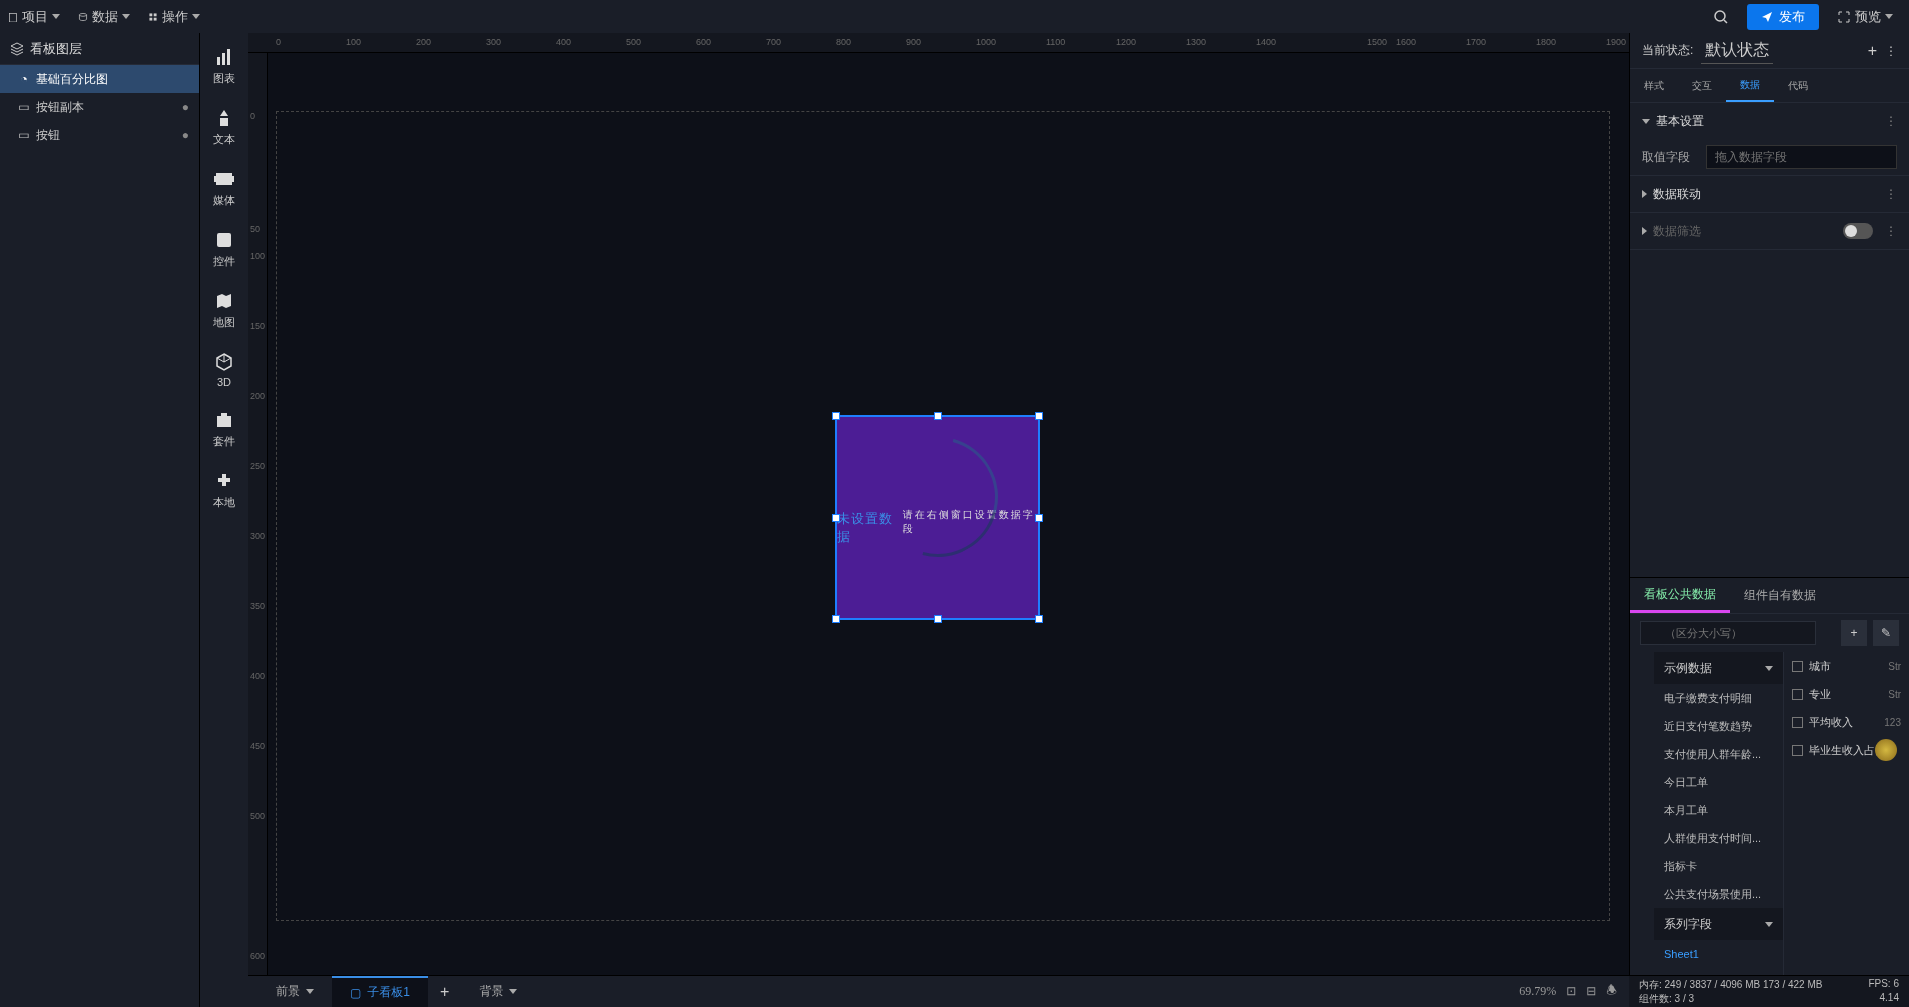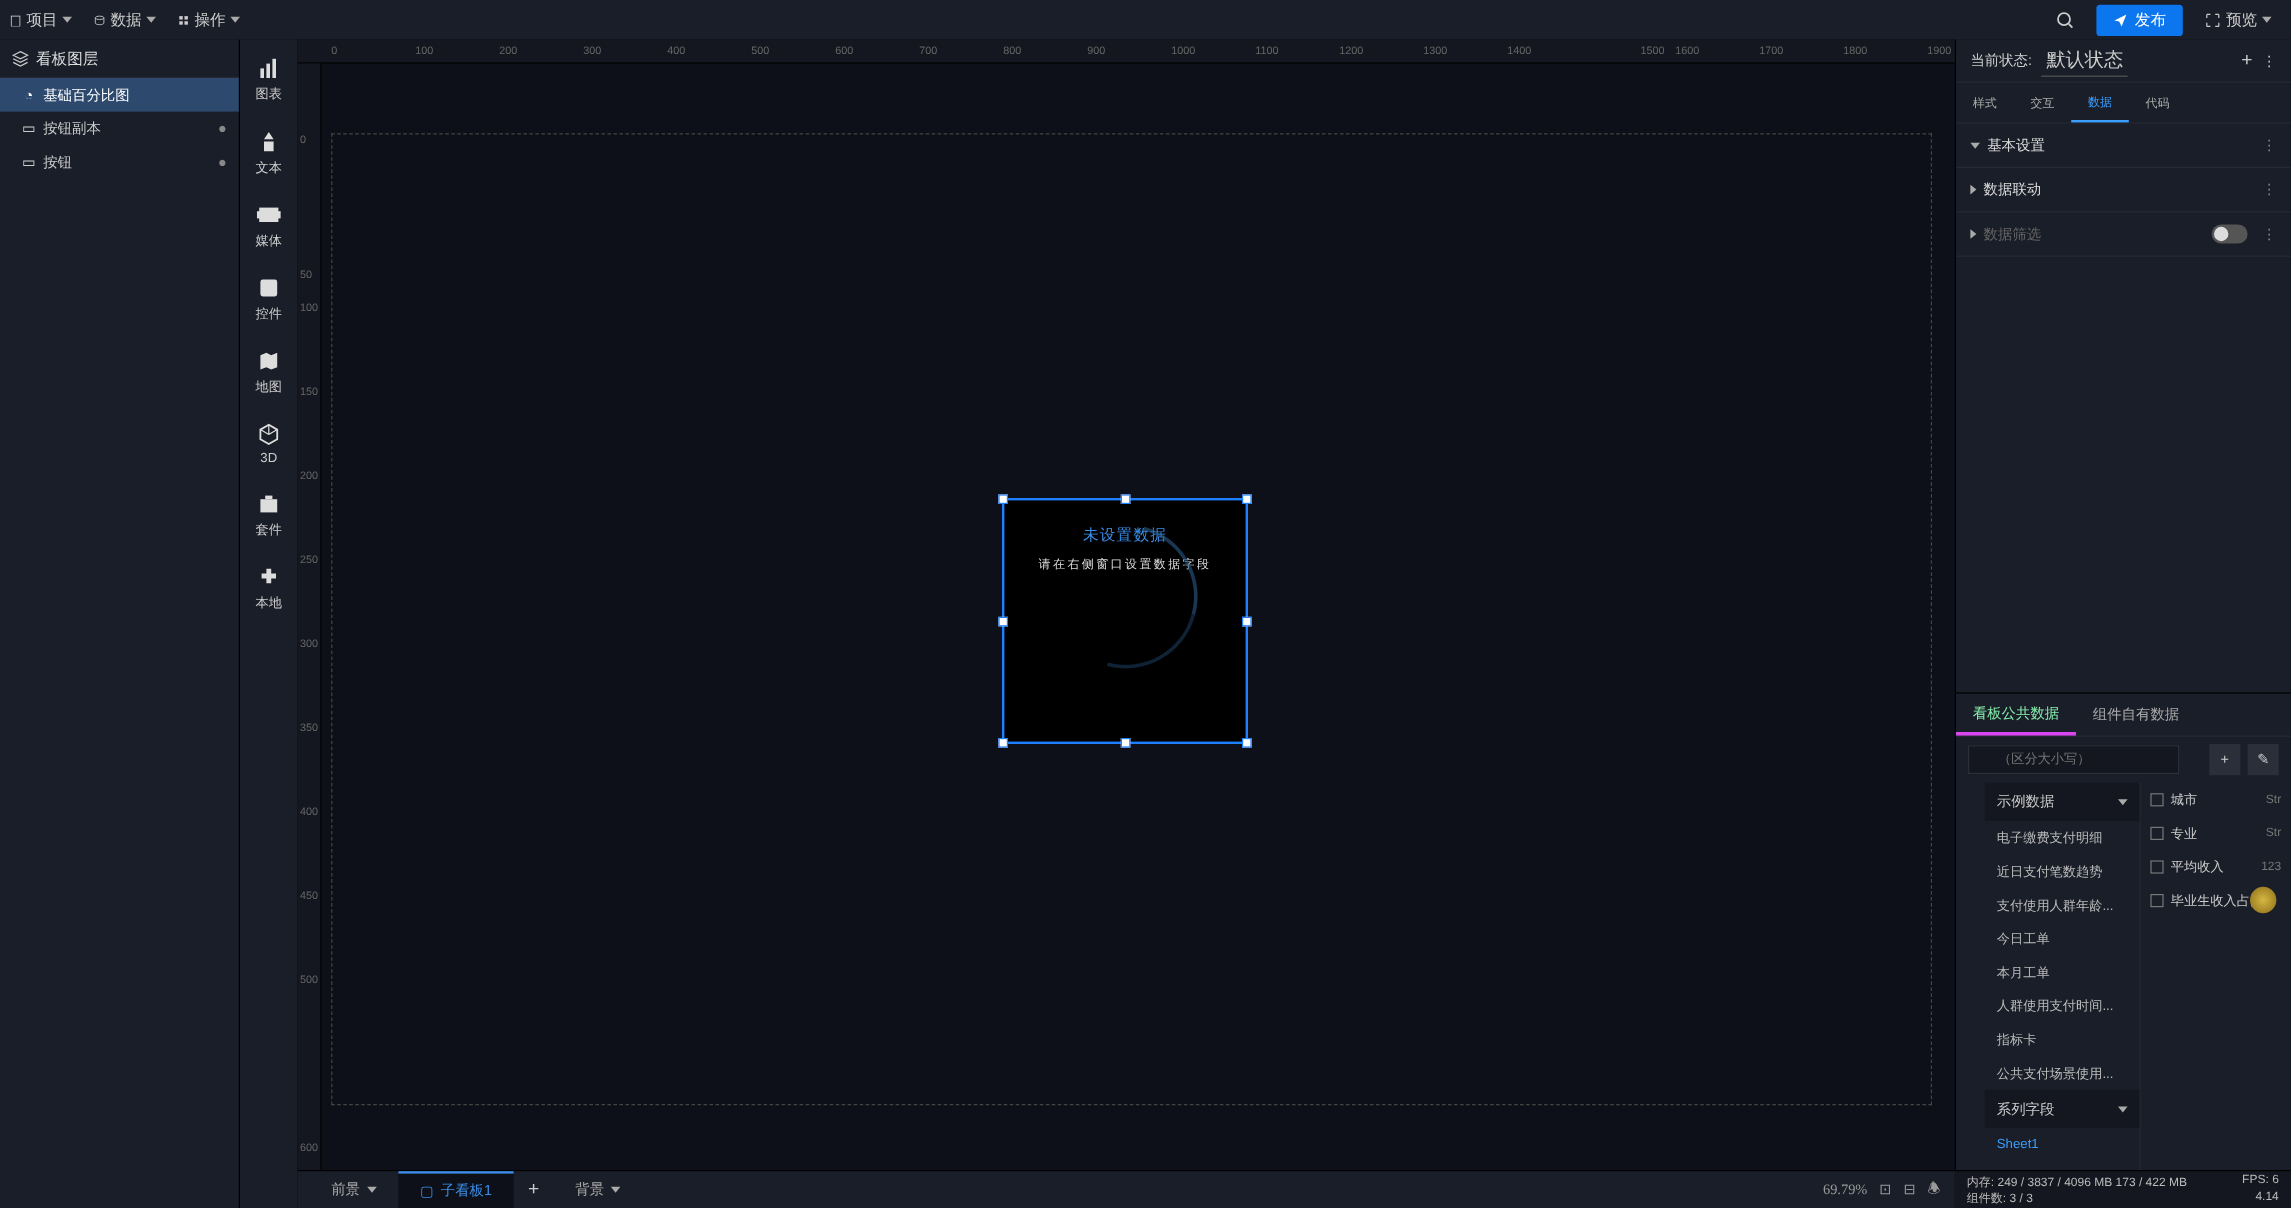--- a/index.html
+++ b/index.html
@@ -33,21 +33,21 @@
     
     
     .canvas-area{flex:1;background:#0d1018;position:relative;display:flex;flex-direction:column;}
     .ruler-h{height:20px;background:#14171f;border-bottom:1px solid #000;display:flex;position:relative;overflow:hidden;padding-left:20px;}
     .ruler-v{width:20px;background:#14171f;border-right:1px solid #000;position:absolute;left:0;top:20px;bottom:32px;overflow:hidden;}
     .ruler-tick{color:#666;font-size:9px;position:absolute;}
     .canvas-content{flex:1;position:relative;overflow:hidden;padding-left:20px;}
     .canvas-frame{position:absolute;left:28px;top:58px;width:1334px;height:810px;border:1px dashed #444;}
     
     
-    .widget{position:absolute;left:587px;top:362px;width:205px;height:205px;border:2px solid #1e7fff;background:#000000;display:flex;flex-direction:column;align-items:center;justify-content:flex-start;}
+    .widget{position:absolute;left:587px;top:362px;width:205px;height:205px;border:2px solid #1e7fff;background:#4c1d95;display:flex;flex-direction:row;align-items:center;justify-content:center;}
     .widget-handle{width:8px;height:8px;background:#fff;position:absolute;border:1px solid #1e7fff;}
     .wh-tl{top:-5px;left:-5px;}.wh-tr{top:-5px;right:-5px;}.wh-bl{bottom:-5px;left:-5px;}.wh-br{bottom:-5px;right:-5px;}
     .wh-t{top:-5px;left:50%;margin-left:-4px;}.wh-b{bottom:-5px;left:50%;margin-left:-4px;}
     .wh-l{left:-5px;top:50%;margin-top:-4px;}.wh-r{right:-5px;top:50%;margin-top:-4px;}
     .widget-ring{width:120px;height:120px;border-radius:50%;position:absolute;top:20px;border:3px solid transparent;border-right-color:#2a5a8a;border-bottom-color:#1a3a5a;transform:rotate(-30deg);opacity:0.6;}
     .widget-text1{color:#3a8ee6;font-size:13px;margin-top:20px;letter-spacing:1px;}
     .widget-text2{color:#ddd;font-size:10px;margin-top:8px;letter-spacing:2px;}
     
     
     .bottom-tabs{height:32px;background:#1a1e28;border-top:1px solid #000;display:flex;align-items:center;padding:0 0 0 10px;}
@@ -334,20 +334,24 @@
       <div class="ptab">交互</div>
       <div class="ptab active">数据</div>
       <div class="ptab">代码</div>
     </div>
     <div class="section">
       <div class="section-head">
         <span class="chevron-down"></span>
         <span>基本设置</span>
         <span class="more">⋮</span>
       </div>
+      <div class="section-row">
+        <span class="field-label">取值字段</span>
+        <input class="field-input" placeholder="拖入数据字段" style="">
+      </div>
     </div>
     <div class="section">
       <div class="section-head">
         <span class="chevron-right"></span>
         <span>数据联动</span>
         <span class="more">⋮</span>
       </div>
     </div>
     <div class="section">
       <div class="section-head sec-disabled">

